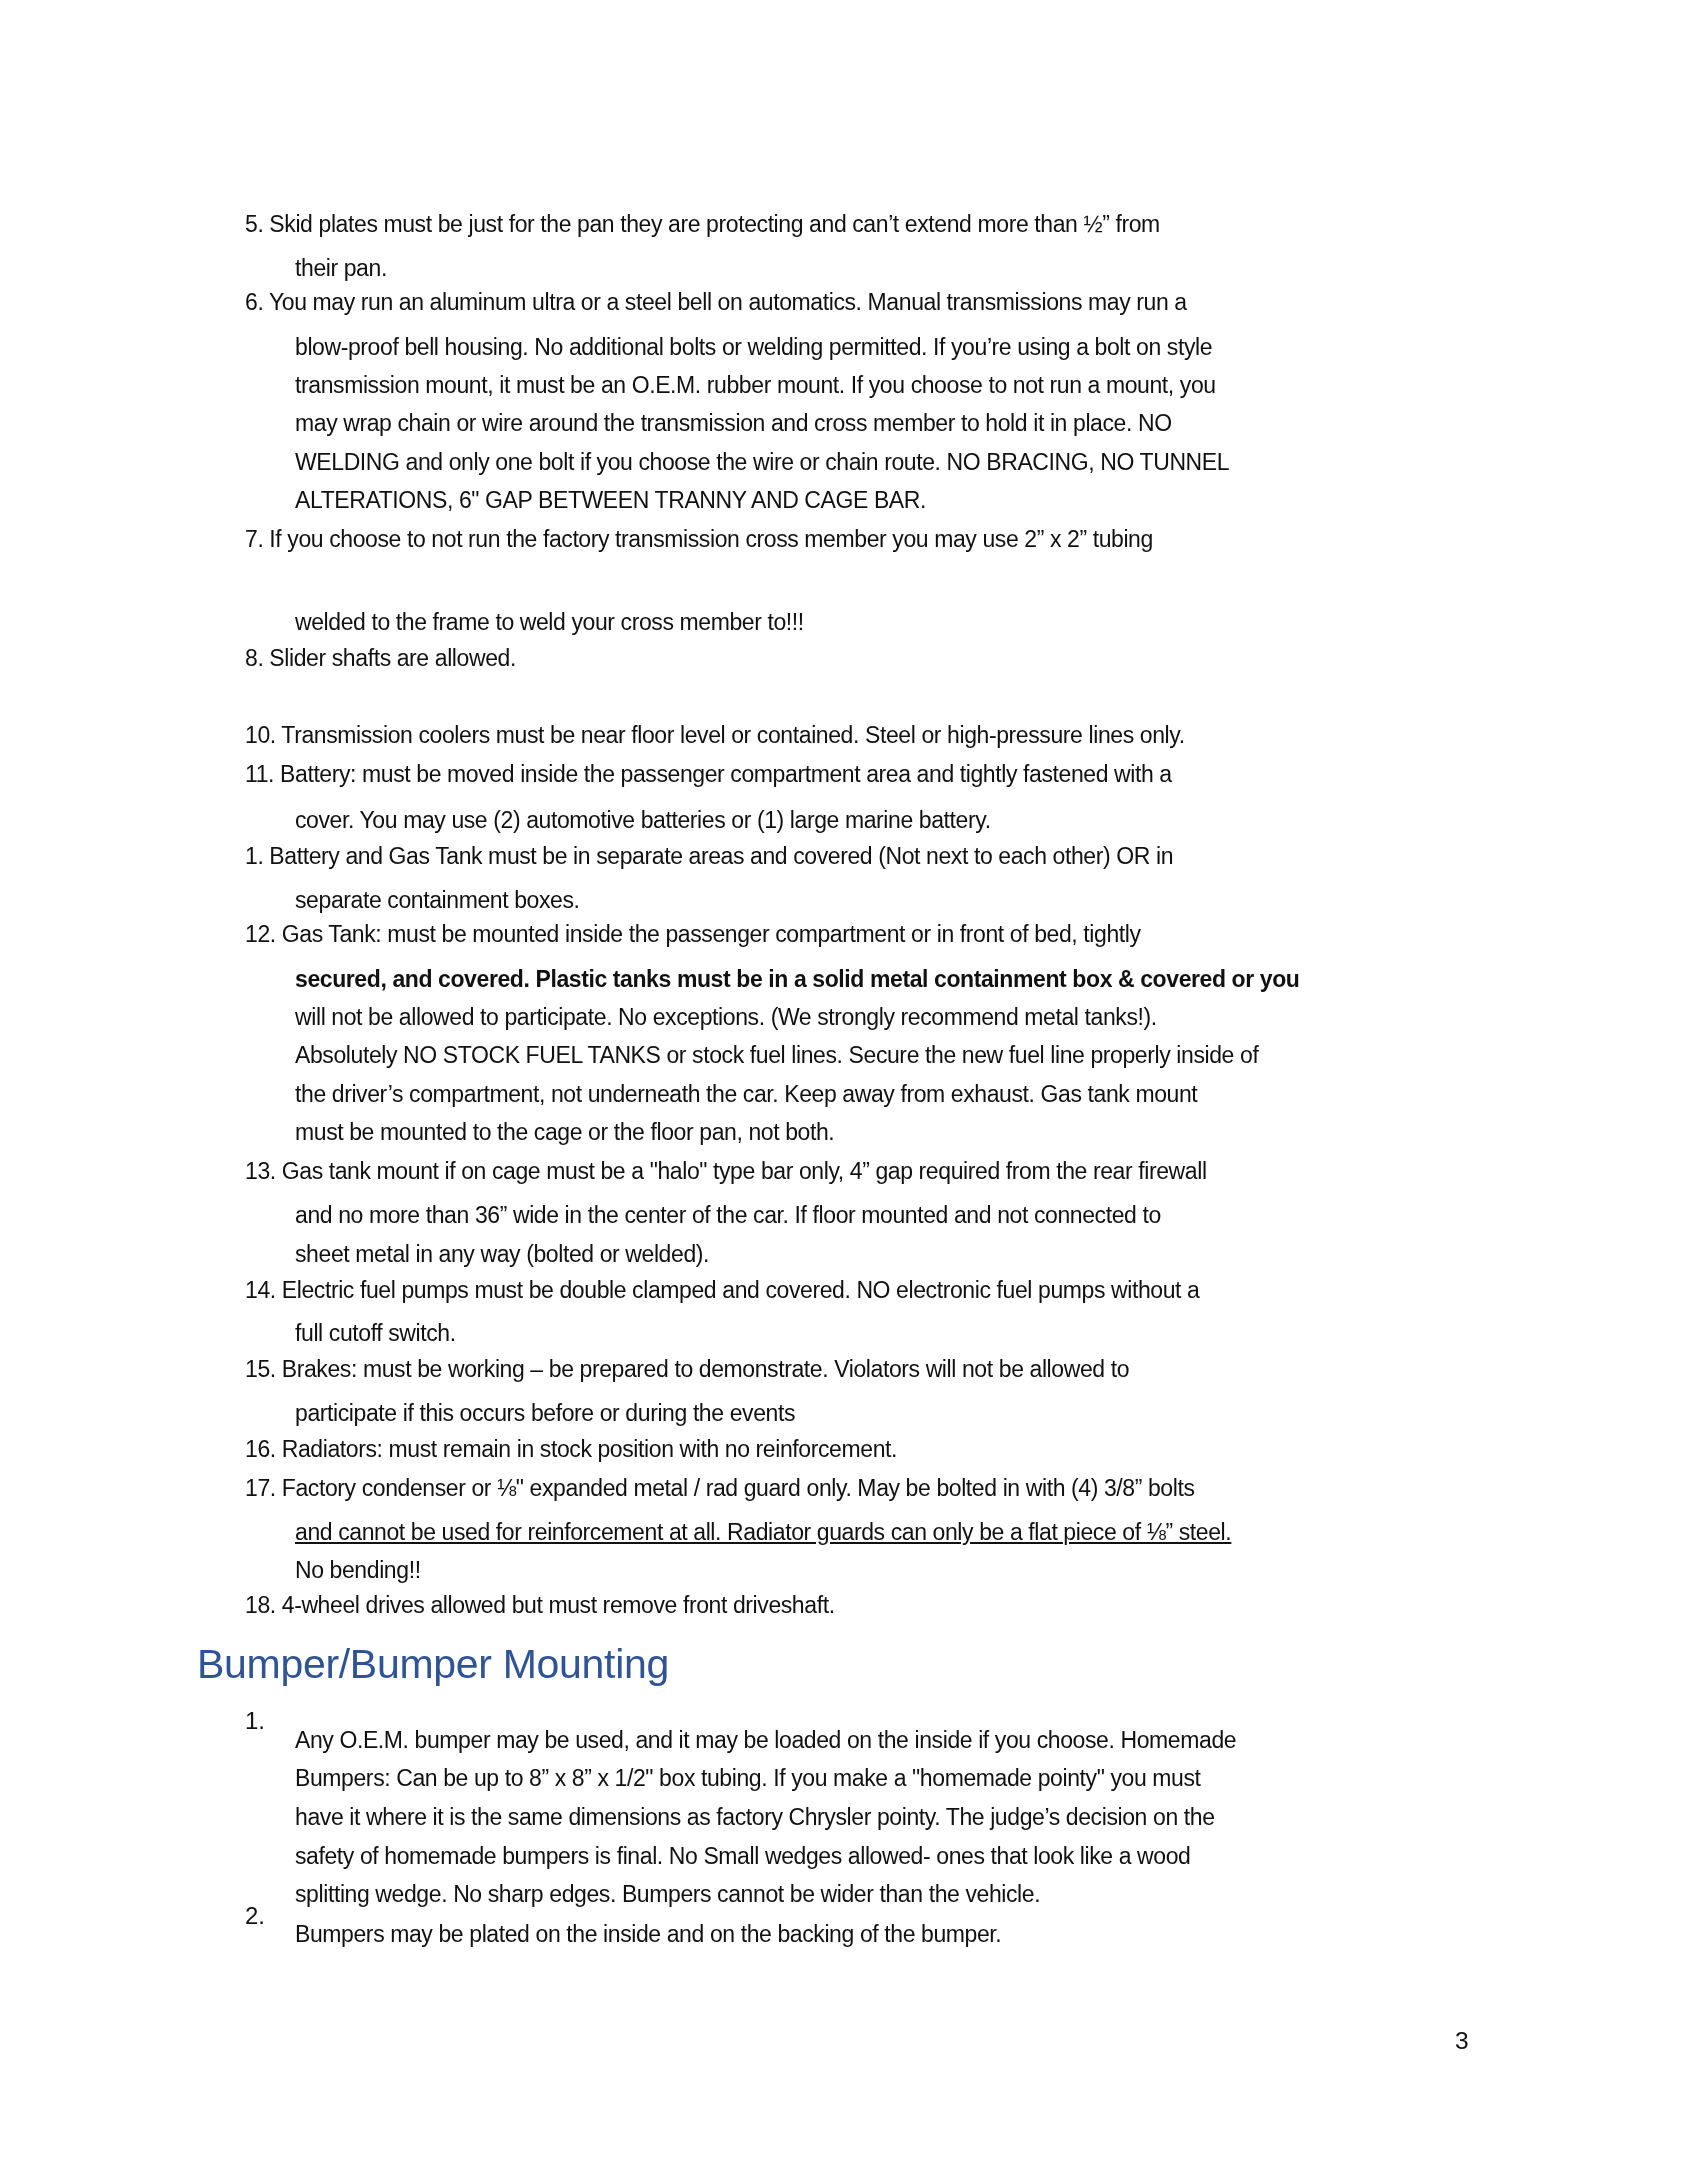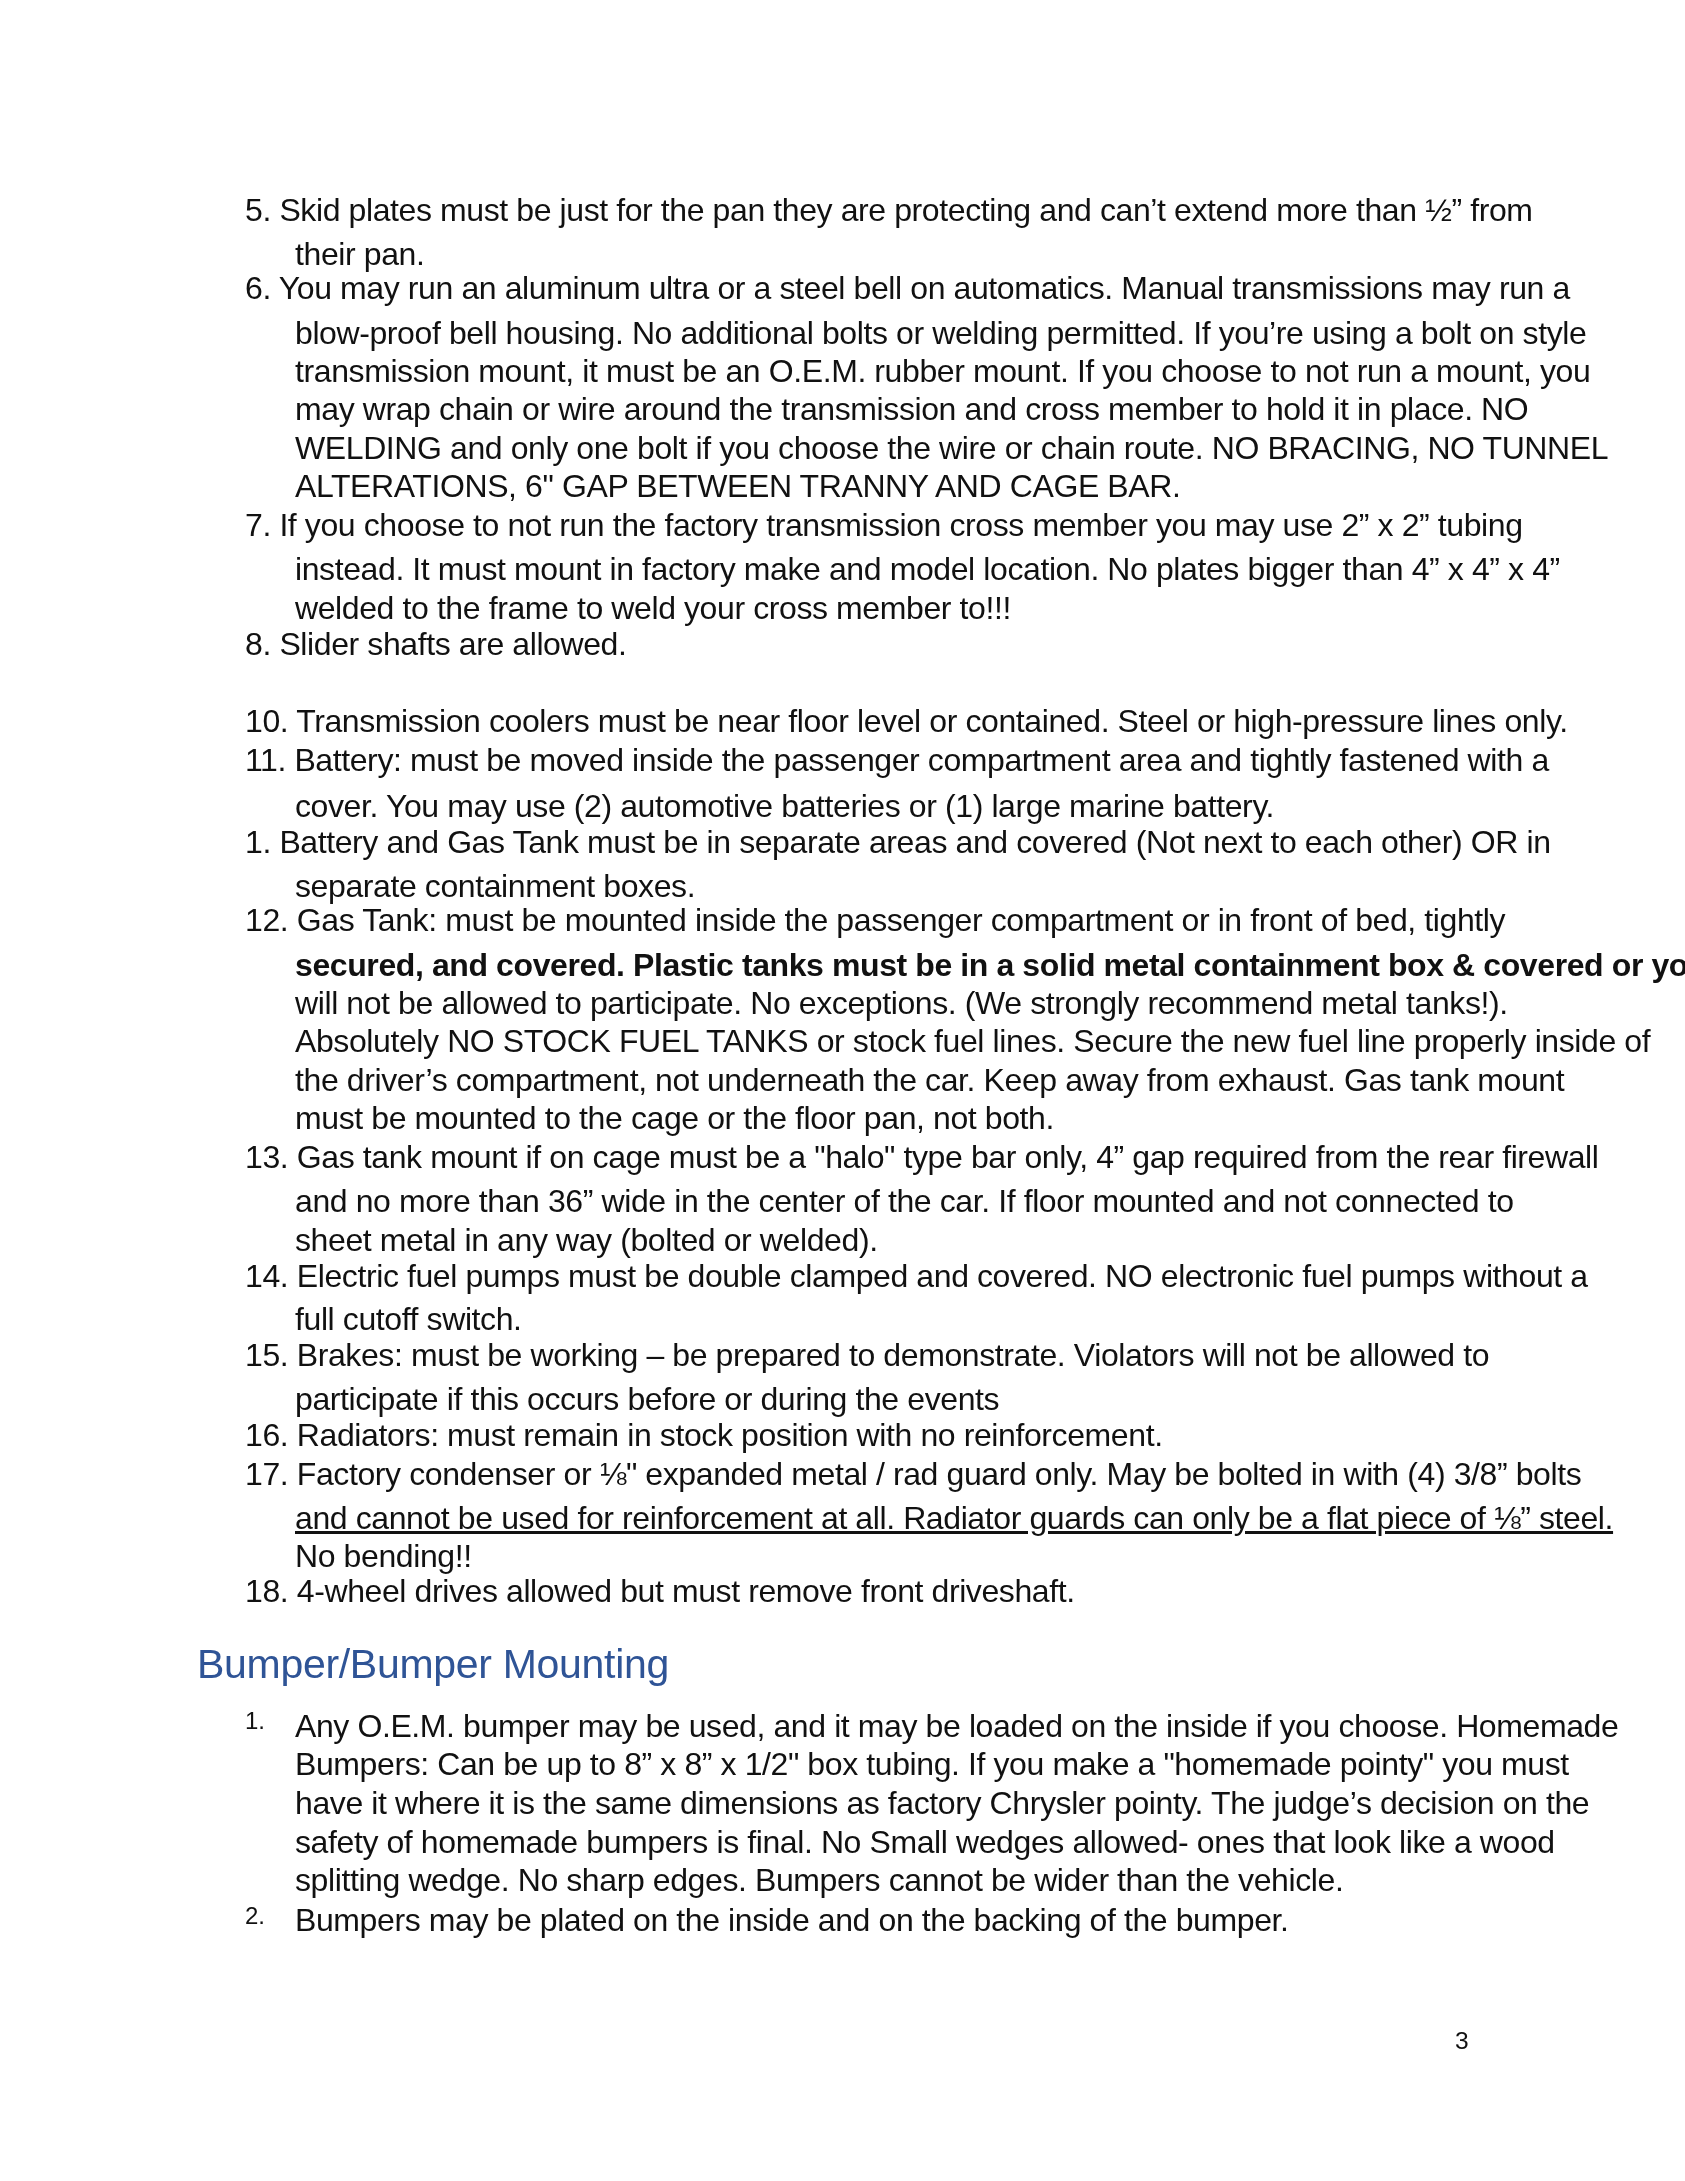--- a/index.html
+++ b/index.html
@@ -2,25 +2,26 @@
 <html style="font-size:14px"><head>
 <meta charset="utf-8">
 <style>
   html, body { margin: 0; padding: 0; background: #ffffff; }
   body { width: 1685px; height: 2181px; position: relative; overflow: hidden; }
   .page { position: absolute; left: 0; top: 0; width: 1685px; height: 2181px; background: #ffffff; }
   .ln {
     position: absolute;
     white-space: nowrap;
     font-family: "Liberation Sans", sans-serif;
-    font-size: 32px;
+    font-size: 23px;
     line-height: 30px;
     color: #111111;
     letter-spacing: -0.4px;
     transform-origin: left top;
+    margin-top: 14px;
   }
   .heading {
     position: absolute;
     white-space: nowrap;
     font-family: "Liberation Sans", sans-serif;
     font-size: 41px;
     line-height: 42px;
     color: #2F5496;
     letter-spacing: -0.3px;
   }
@@ -36,21 +37,20 @@
   <div class="ln" style="left:295px;top:239px;">their pan.</div>
 
   <div class="ln" style="left:245px;top:273px;">6. You may run an aluminum ultra or a steel bell on automatics. Manual transmissions may run a</div>
   <div class="ln" style="left:295px;top:318px;">blow-proof bell housing. No additional bolts or welding permitted. If you’re using a bolt on style</div>
   <div class="ln" style="left:295px;top:356px;">transmission mount, it must be an O.E.M. rubber mount. If you choose to not run a mount, you</div>
   <div class="ln" style="left:295px;top:394px;">may wrap chain or wire around the transmission and cross member to hold it in place. NO</div>
   <div class="ln" style="left:295px;top:433px;">WELDING and only one bolt if you choose the wire or chain route. NO BRACING, NO TUNNEL</div>
   <div class="ln" style="left:295px;top:471px;">ALTERATIONS, 6" GAP BETWEEN TRANNY AND CAGE BAR.</div>
 
   <div class="ln" style="left:245px;top:510px;">7. If you choose to not run the factory transmission cross member you may use 2” x 2” tubing</div>
-  <div class="ln" style="left:295px;top:554px;">instead. It must mount in factory make and model location. No plates bigger than 4” x 4” x 4”</div>
   <div class="ln" style="left:295px;top:593px;">welded to the frame to weld your cross member to!!!</div>
 
   <div class="ln" style="left:245px;top:629px;">8. Slider shafts are allowed.</div>
 
 
   <div class="ln" style="left:245px;top:706px;">10. Transmission coolers must be near floor level or contained. Steel or high-pressure lines only.</div>
 
   <div class="ln" style="left:245px;top:745px;">11. Battery: must be moved inside the passenger compartment area and tightly fastened with a</div>
   <div class="ln" style="left:295px;top:791px;">cover. You may use (2) automotive batteries or (1) large marine battery.</div>
 

